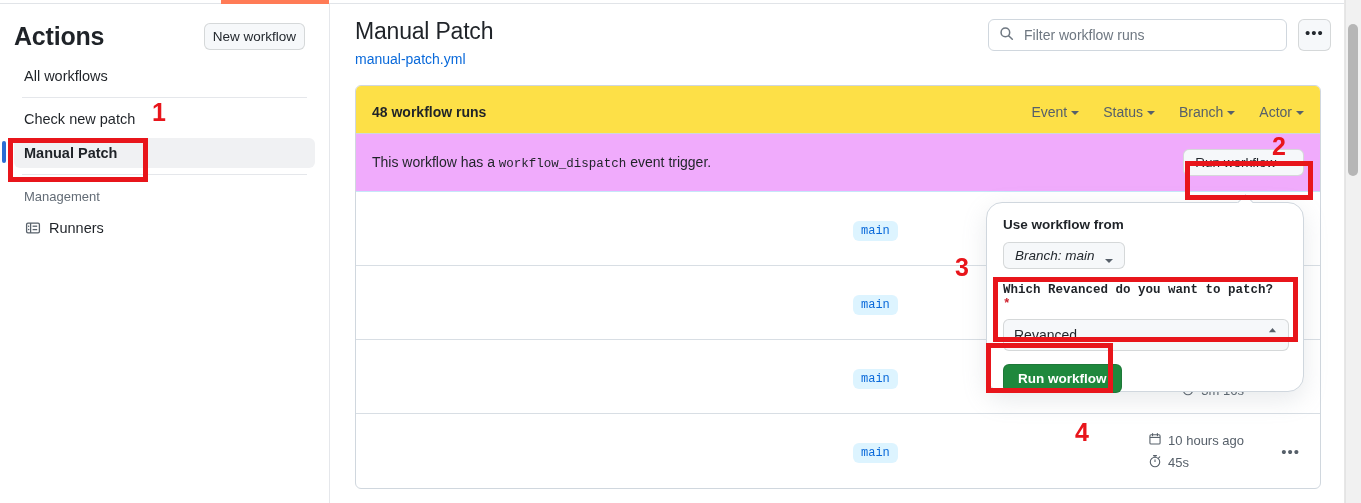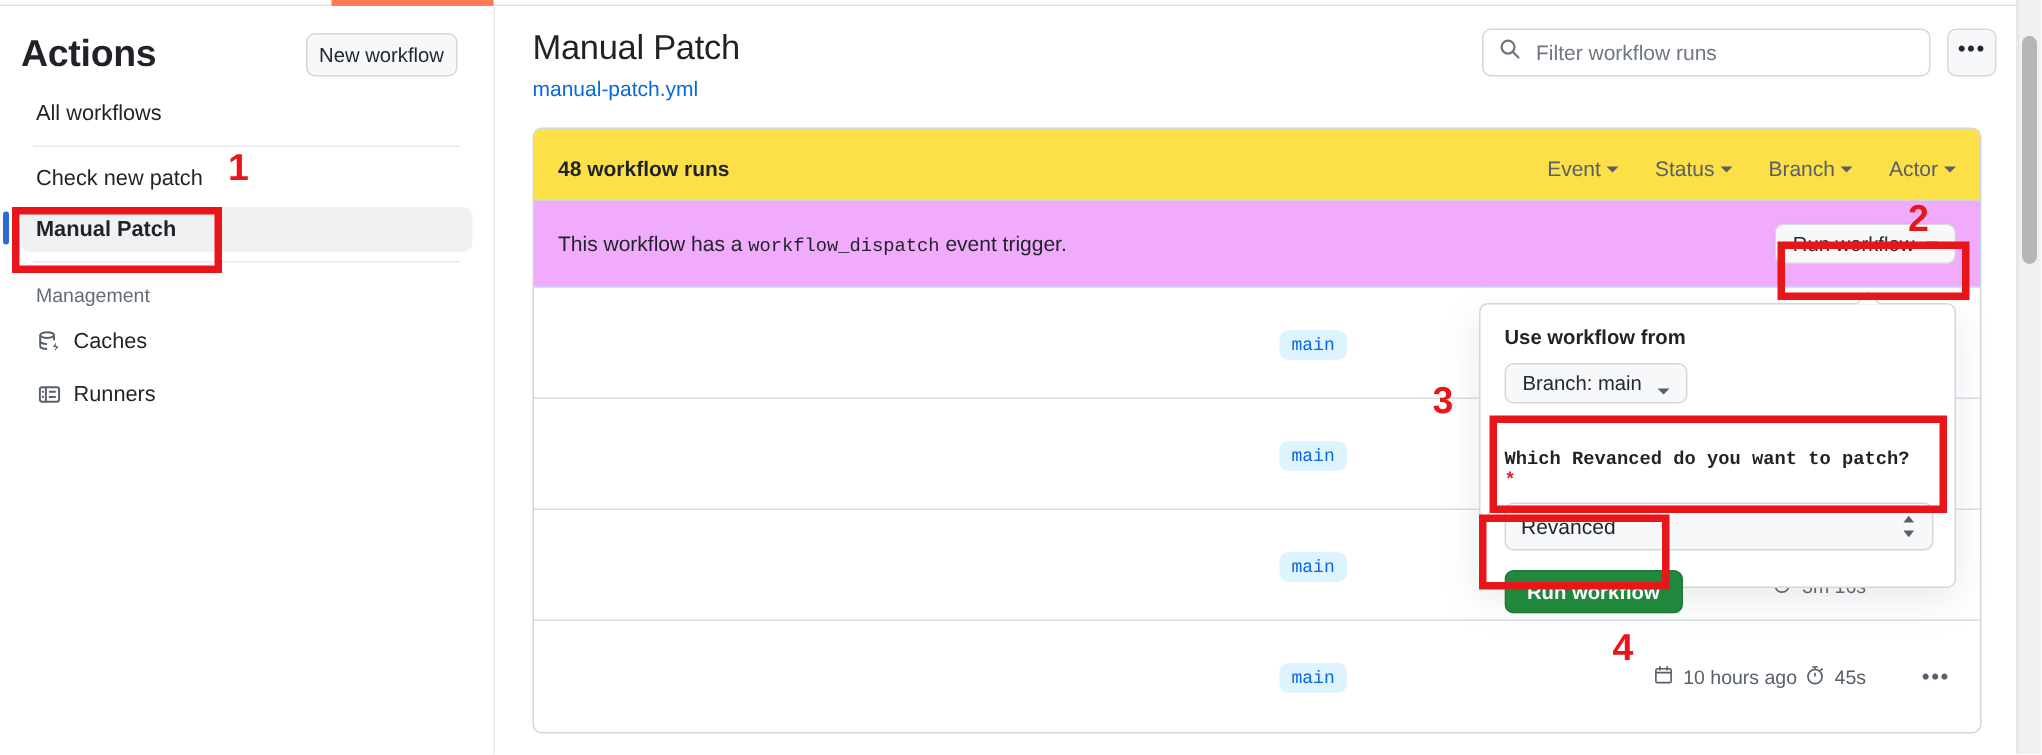--- a/index.html
+++ b/index.html
@@ -26,21 +26,21 @@
 
   
   .sidebar {
     position: absolute; left: 0; top: 4px;
     width: 330px; height: 499px;
     background: #fff;
     border-right: 1px solid #e5e7eb;
     padding: 0;
   }
   .sb-head {
-    display: flex; justify-content: space-between;
+    display: flex; align-items: center; justify-content: space-between;
     padding: 18px 24px 6px 14px;
   }
   .sb-title { font-size: 25px; font-weight: 700; letter-spacing: -0.2px; color: #1f2328; }
   .new-wf-btn {
     font-family: "Liberation Sans", sans-serif;
     font-size: 13.5px; color: #24292f;
     background: #f6f8fa; border: 1px solid rgba(27,31,36,0.15);
     border-radius: 6px; padding: 5px 8px; cursor: pointer;
     white-space: nowrap;
   }
@@ -129,58 +129,58 @@
   .row:last-child { border-bottom: none; }
   .row-branch { position: absolute; left: 497px; }
   .branch-badge {
     font-family: "Liberation Mono", monospace; font-size: 12px;
     background: #ddf4ff; color: #0969da;
     border-radius: 6px; padding: 3px 8px; margin-top: 12px;
   }
   .row-meta {
     position: absolute; right: 76px;
     font-size: 13px; color: #57606a;
-    display: flex; flex-direction: row; gap: 5px; align-items: flex-start;
+    display: flex; flex-direction: column; gap: 5px; align-items: flex-start;
   }
   .meta-line { display: flex; align-items: center; gap: 6px; white-space: nowrap; }
   .row-kebab {
     position: absolute; right: 20px; color: #57606a;
     font-size: 15px; letter-spacing: 1px; cursor: pointer;
   }
 
   
   .wf-panel {
     position: absolute; left: 986px; top: 202px;
     width: 318px; height: 190px;
     background: #fff; border: 1px solid #d0d7de;
-    border-radius: 6px; box-shadow: 0 8px 24px rgba(140,149,159,0.2);
+    border-radius: 16px; box-shadow: 0 8px 24px rgba(140,149,159,0.2);
     padding: 14px 16px 0 16px; z-index: 40;
   }
   .wf-panel .arrow-out {
     position: absolute; left: 250px; top: -9px;
     width: 16px; height: 9px; overflow: hidden;
   }
   .wf-panel .arrow-out::after {
     content: ""; position: absolute; left: 2px; top: 3px;
     width: 12px; height: 12px; background: #fff;
     border-left: 1px solid #d0d7de; border-top: 1px solid #d0d7de;
     transform: rotate(45deg);
   }
   .wf-label { font-size: 13.5px; font-weight: 700; color: #1f2328; }
   .branch-btn {
     display: inline-flex; align-items: flex-end; gap: 6px;
     margin-top: 10px;
     font-size: 13.5px; color: #24292f;
     background: #f6f8fa; border: 1px solid rgba(27,31,36,0.15);
-    border-radius: 6px; padding: 5px 11px; cursor: pointer;
+    border-radius: 6px; padding: 5px 11px; cursor: pointer; font-style: italic;
   }
   .input-label {
     font-family: "Liberation Mono", monospace;
     font-size: 12.5px; font-weight: 700; color: #1f2328;
-    margin-top: 30px;
+    margin-top: 14px;
   }
   .req-star { color: #cf222e; }
   .wf-select {
     position: relative; margin-top: 8px;
     height: 32px; width: 286px;
     background: #f6f8fa; border: 1px solid rgba(27,31,36,0.15);
     border-radius: 6px; display: flex; align-items: center;
     padding: 0 10px; font-size: 14px; color: #1f2328; cursor: pointer;
   }
   .wf-select .updown {
@@ -243,32 +243,20 @@
       </div>
 
       <div class="sb-item selected">
         <span>Manual Patch</span>
       </div>
 
       <div class="sb-sep"></div>
 
       <div class="sb-sub">Management</div>
 
-      <div class="sb-item">
-        <span class="sb-icon">
-          <svg width="16" height="16" viewBox="0 0 16 16" fill="none" stroke="#57606a" stroke-width="1.3">
-            <ellipse cx="6.4" cy="3.4" rx="4.6" ry="1.9"></ellipse>
-            <path d="M1.8 3.4v4.1c0 1.05 2.06 1.9 4.6 1.9"></path>
-            <path d="M1.8 7.3v3.5c0 1.05 2.06 1.9 4.6 1.9"></path>
-            <path d="M11 3.6v3.2"></path>
-            <path d="M12.4 8.3l-2.3 3.1h2.1l-.6 2.6 2.5-3.2h-2.1z" fill="#57606a" stroke="none"></path>
-          </svg>
-        </span>
-        <span>Caches</span>
-      </div>
 
       <div class="sb-item">
         <span class="sb-icon">
           <svg width="16" height="16" viewBox="0 0 16 16" fill="none" stroke="#57606a" stroke-width="1.3">
             <rect x="1.6" y="3.2" width="12.8" height="9.6" rx="1.4"></rect>
             <line x1="5.6" y1="3.2" x2="5.6" y2="12.8"></line>
             <line x1="7.6" y1="6.2" x2="12.2" y2="6.2"></line>
             <line x1="7.6" y1="9.6" x2="12.2" y2="9.6"></line>
             <circle cx="3.6" cy="6.2" r="0.75" fill="#57606a" stroke="none"></circle>
             <circle cx="3.6" cy="9.6" r="0.75" fill="#57606a" stroke="none"></circle>

